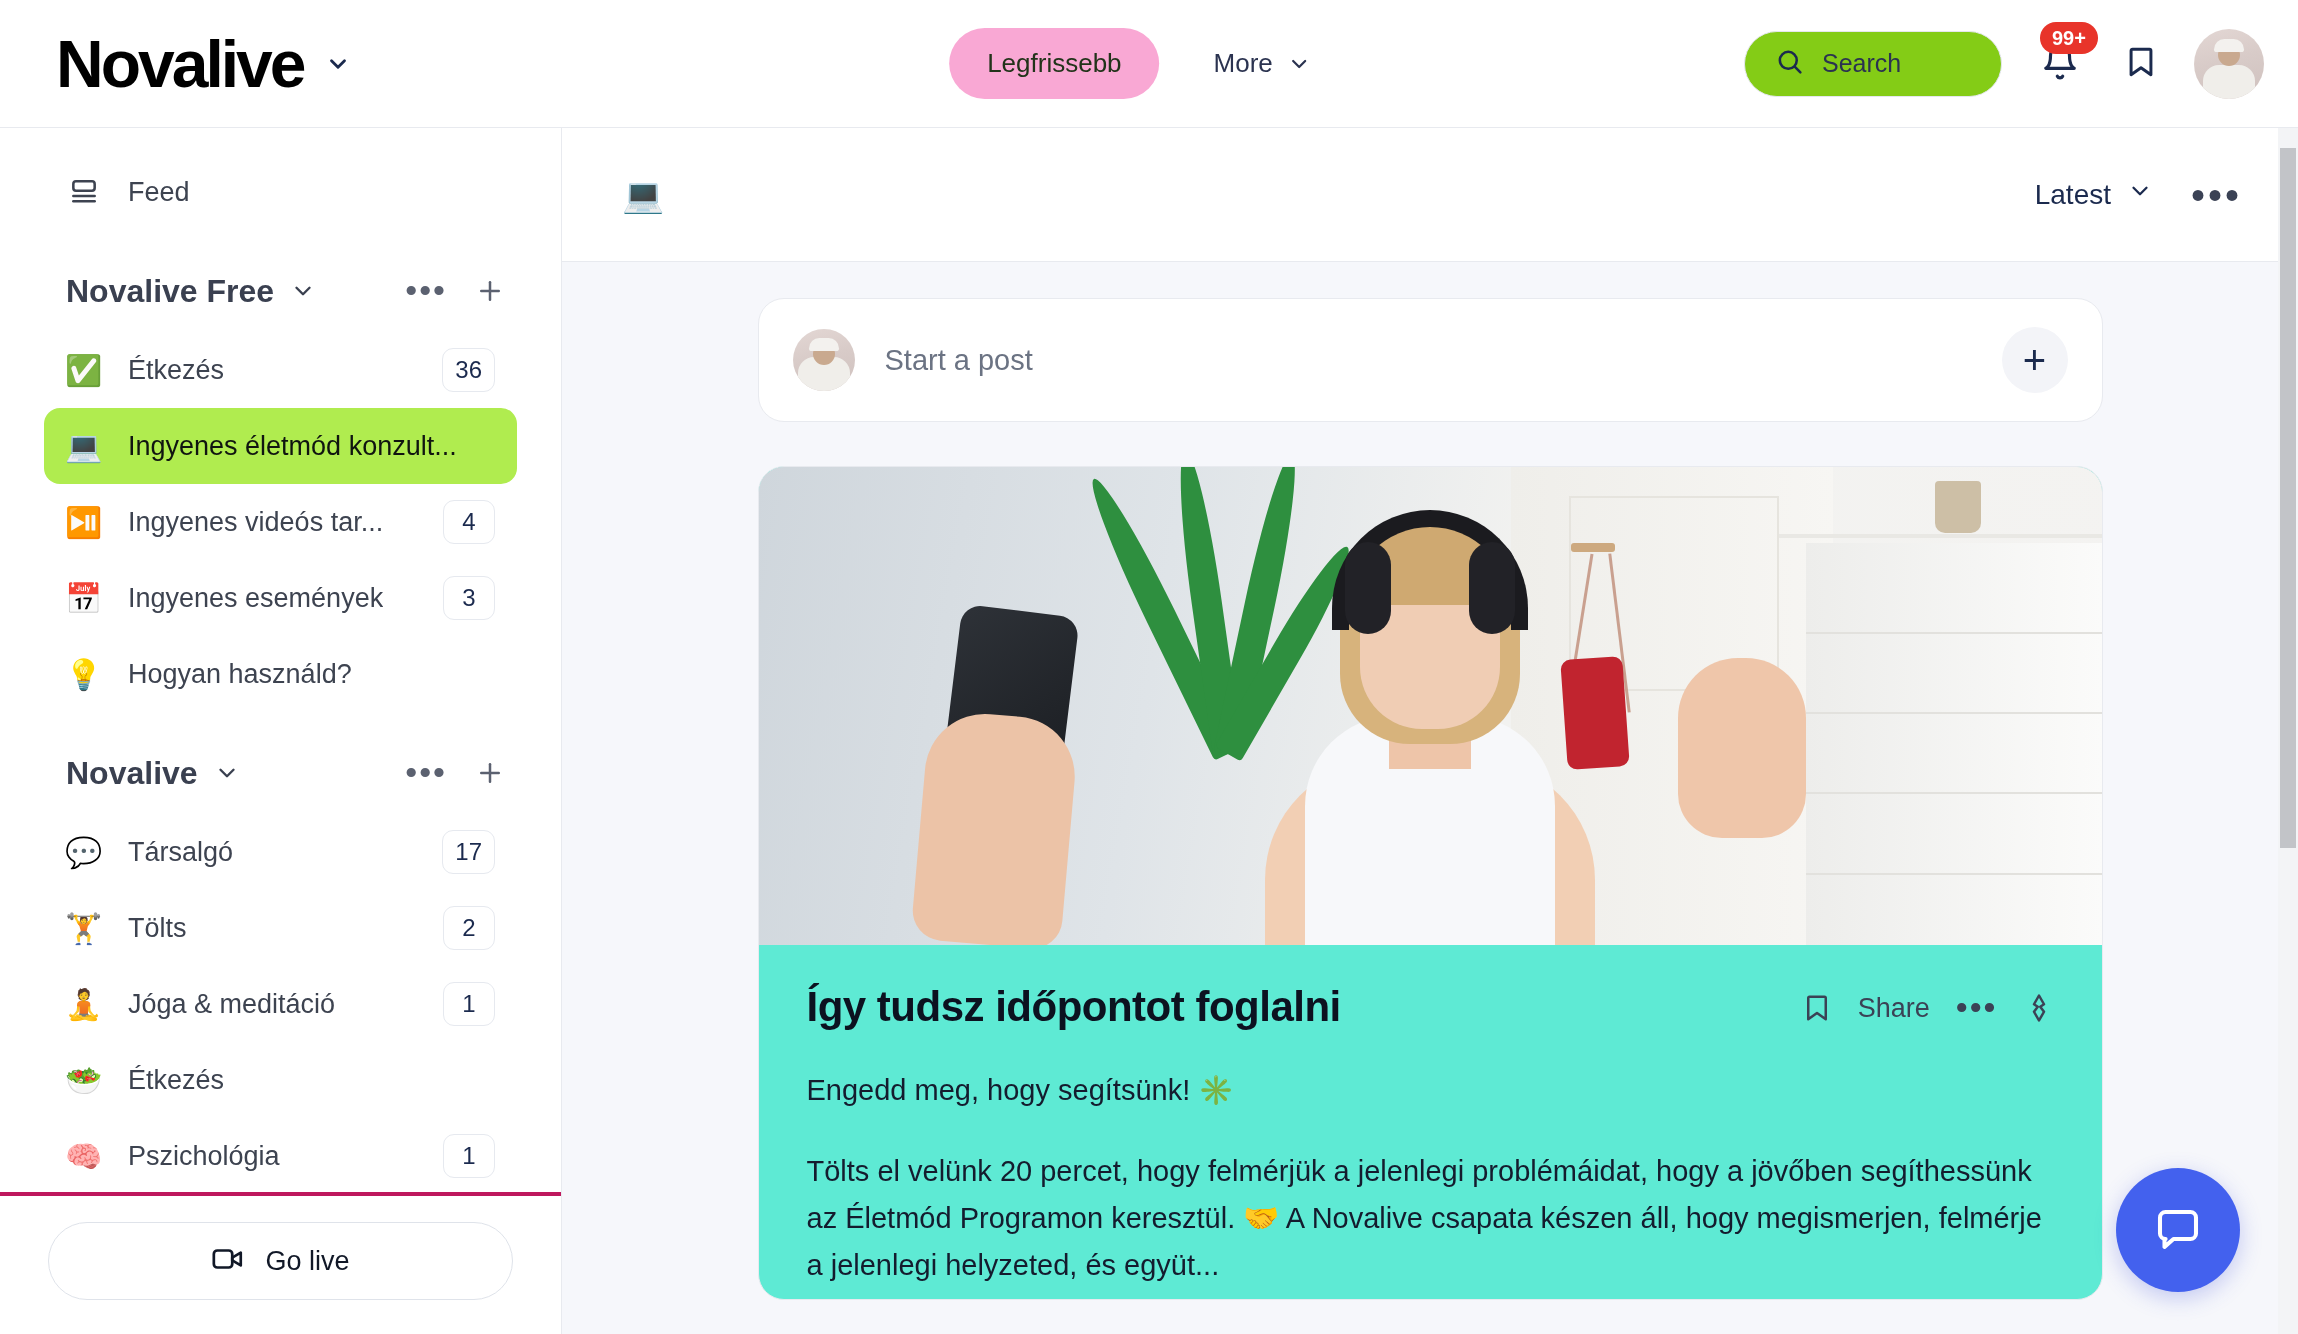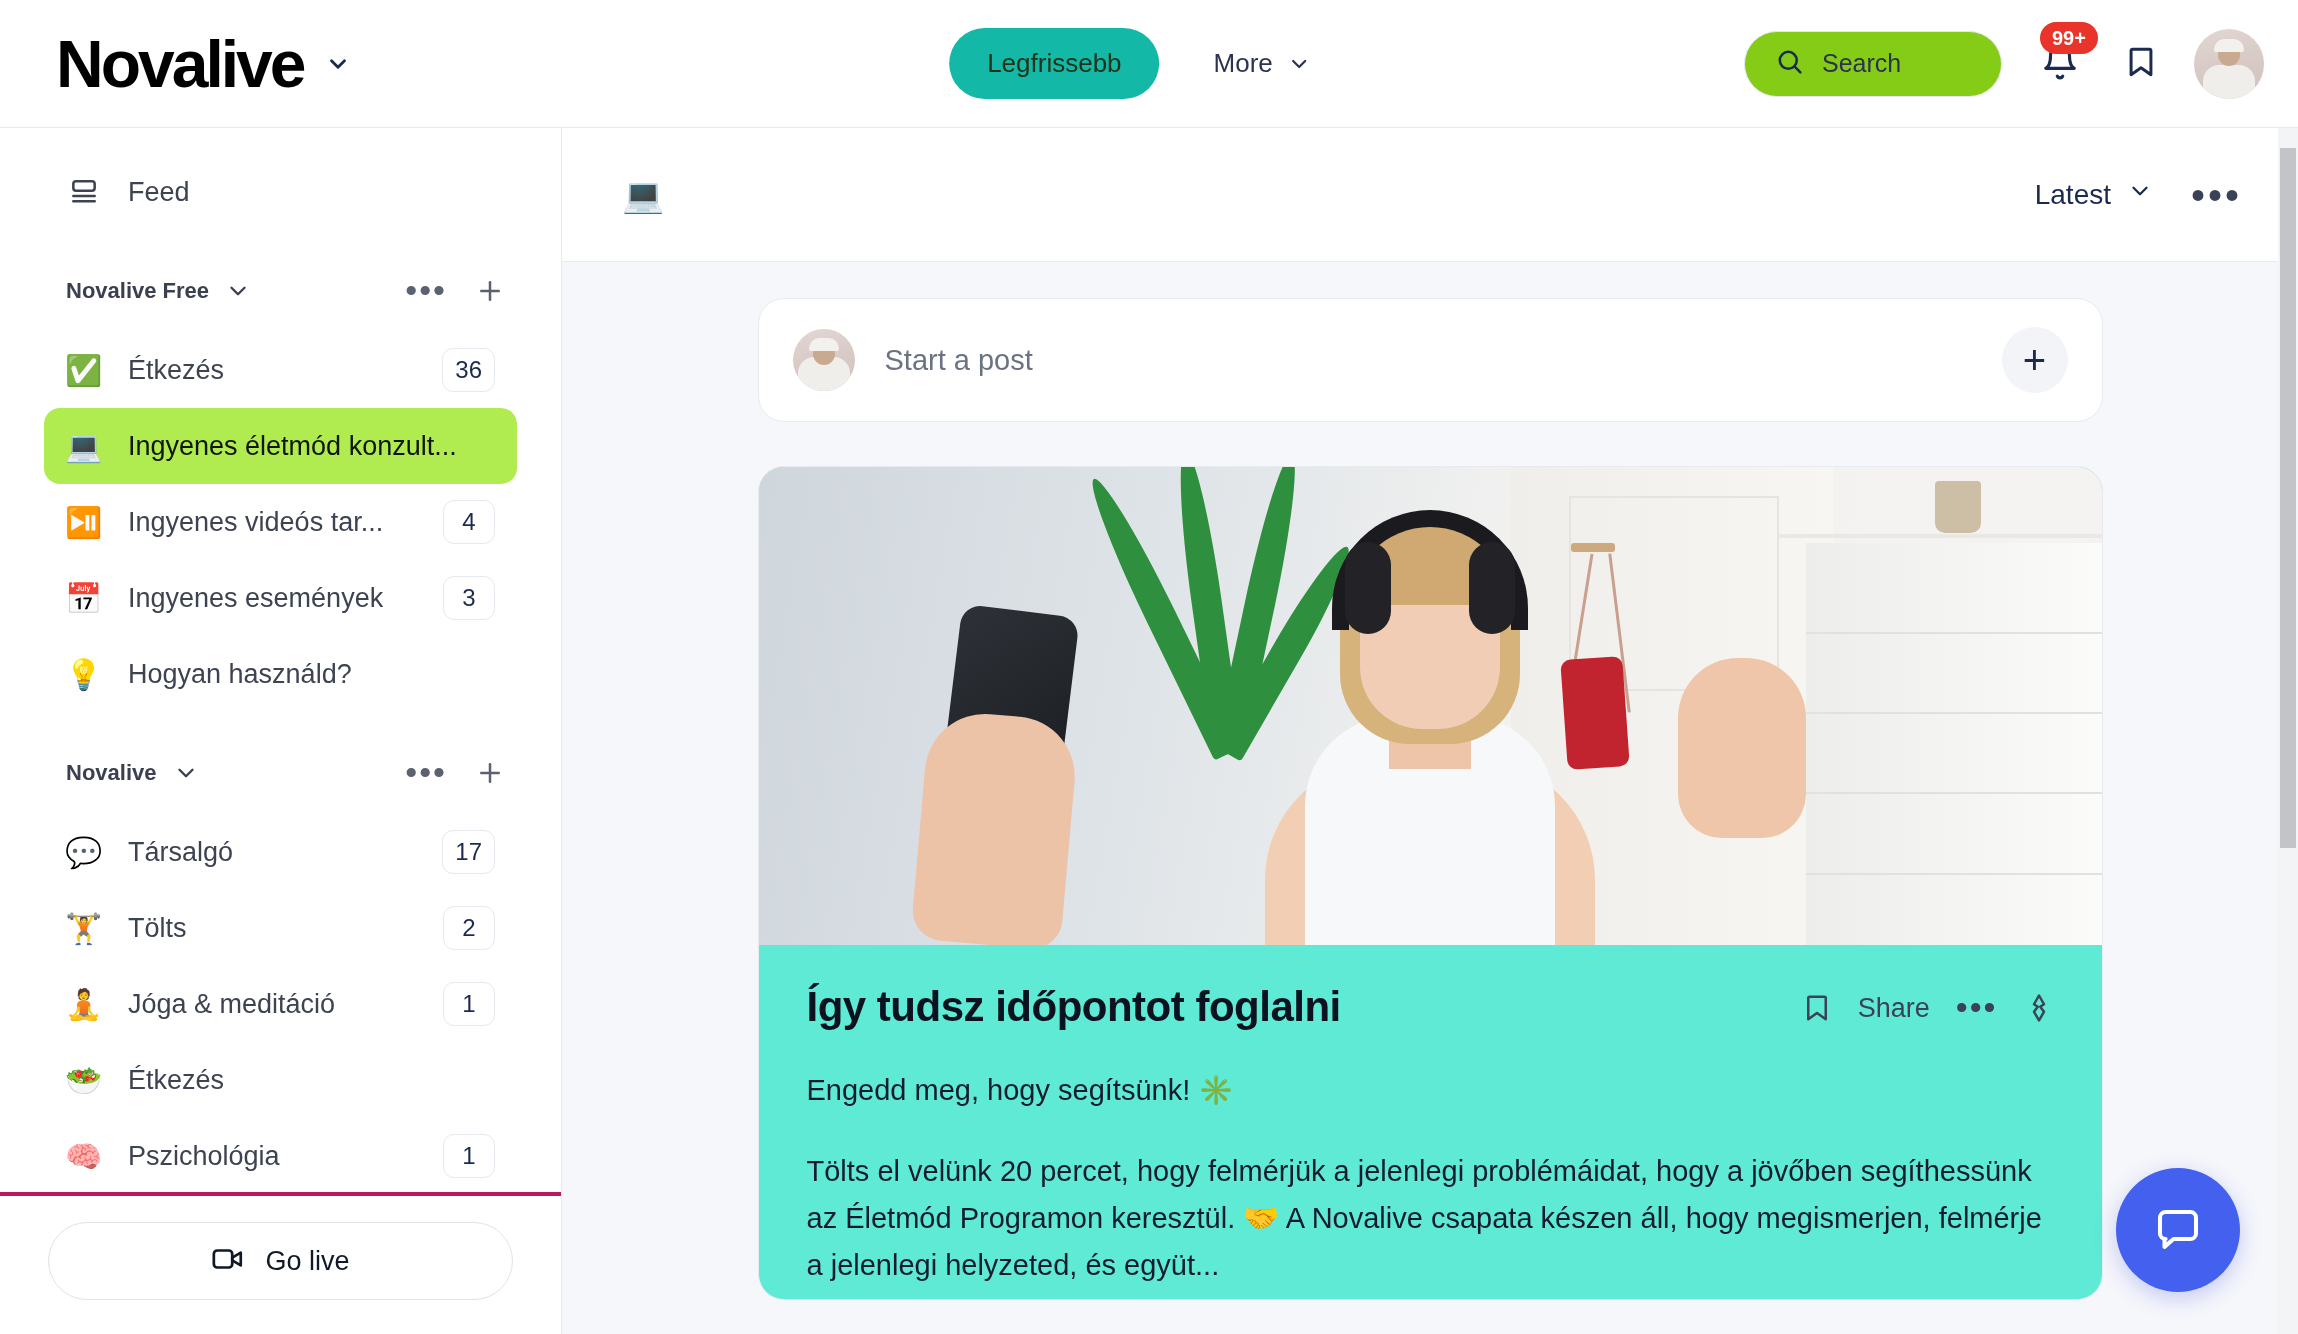--- a/index.html
+++ b/index.html
@@ -30,21 +30,21 @@
   .topnav {
     position: absolute; left: 50%; transform: translateX(-50%);
     display: flex; align-items: center; gap: 16px;
   }
   .nav-item {
     font-size: 26px; color: #2b3350; font-weight: 400;
     padding: 20px 38px; border-radius: 999px;
     display: flex; align-items: center; gap: 14px;
     white-space: nowrap; cursor: pointer;
   }
-  .nav-item.active { background: #14b8a6; color: #22331a; }
+  .nav-item.active { background: #f9a8d4; color: #22331a; }
   .nav-chev { display: flex; align-items: center; }
 
   .topright {
     margin-left: auto; display: flex; align-items: center; gap: 30px;
   }
   .search-pill {
     width: 258px; height: 66px; border: 1.5px solid #e4e7ee;
     border-radius: 999px; display: flex; align-items: center;
     gap: 18px; padding: 0 30px; background: #84cc16; cursor: text;
   }
@@ -87,21 +87,21 @@
   .side-row.active .side-label { color: #101510; }
   .side-count {
     margin-left: auto; min-width: 52px; height: 44px; border: 1.5px solid #e6e9ef;
     border-radius: 11px; font-size: 24px; color: #1b2a4e; font-weight: 500;
     display: flex; align-items: center; justify-content: center; padding: 0 12px; flex:none;
   }
   .group-head {
     display: flex; align-items: center; gap: 16px;
     margin: 34px 56px 14px 66px; height: 54px;
   }
-  .group-title { font-size: 22px; font-weight: 600; color: #3a4050; }
+  .group-title { font-size: 32px; font-weight: 600; color: #3a4050; }
   .group-actions { margin-left: auto; display: flex; align-items: center; gap: 28px; }
   .gicon { color: #5b6170; cursor: pointer; display:flex; align-items:center; }
   .dots { font-size: 34px; line-height: 0.4; letter-spacing: 2px; }
 
   .sidebar-foot {
     border-top: 4px solid #be185d; padding: 26px 48px 34px 48px; background:#fff;
   }
   .golive {
     height: 78px; width: 100%; border: 1.5px solid #dfe3ea; border-radius: 999px;
     background: #fff; display: flex; align-items: center; justify-content: center;

